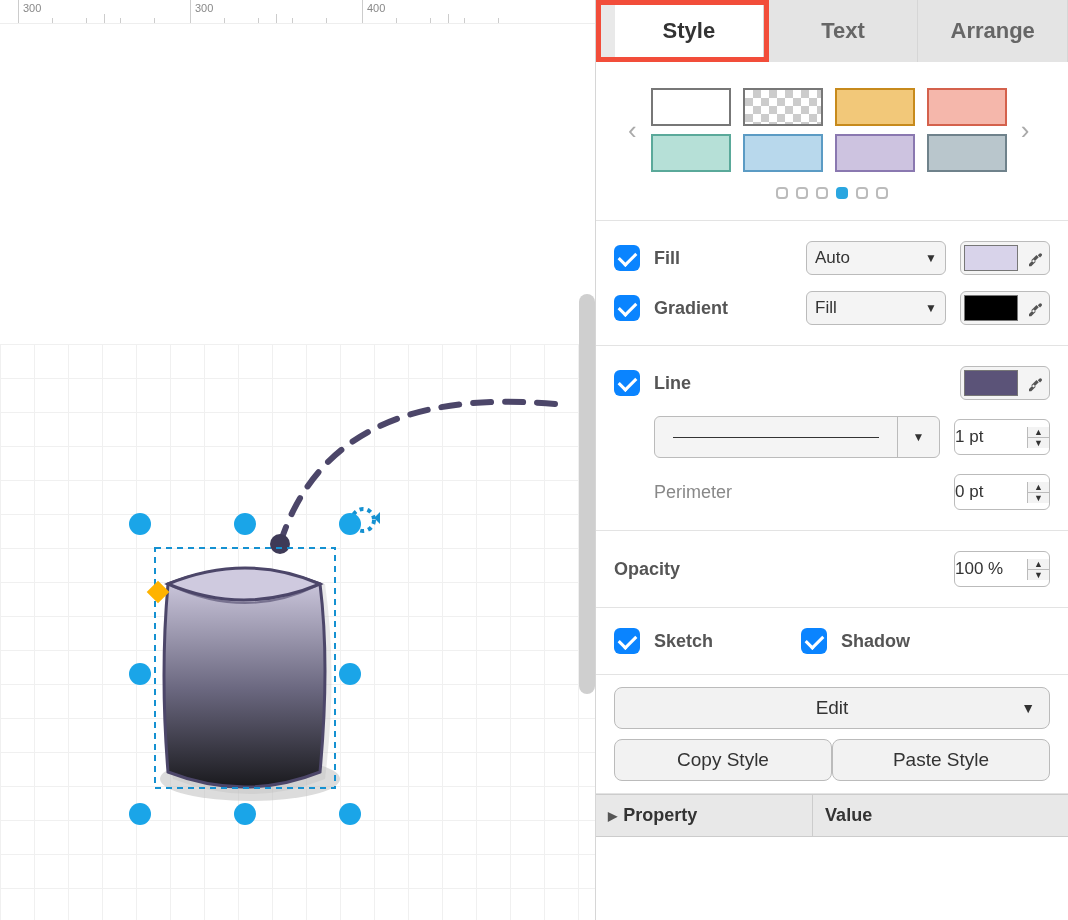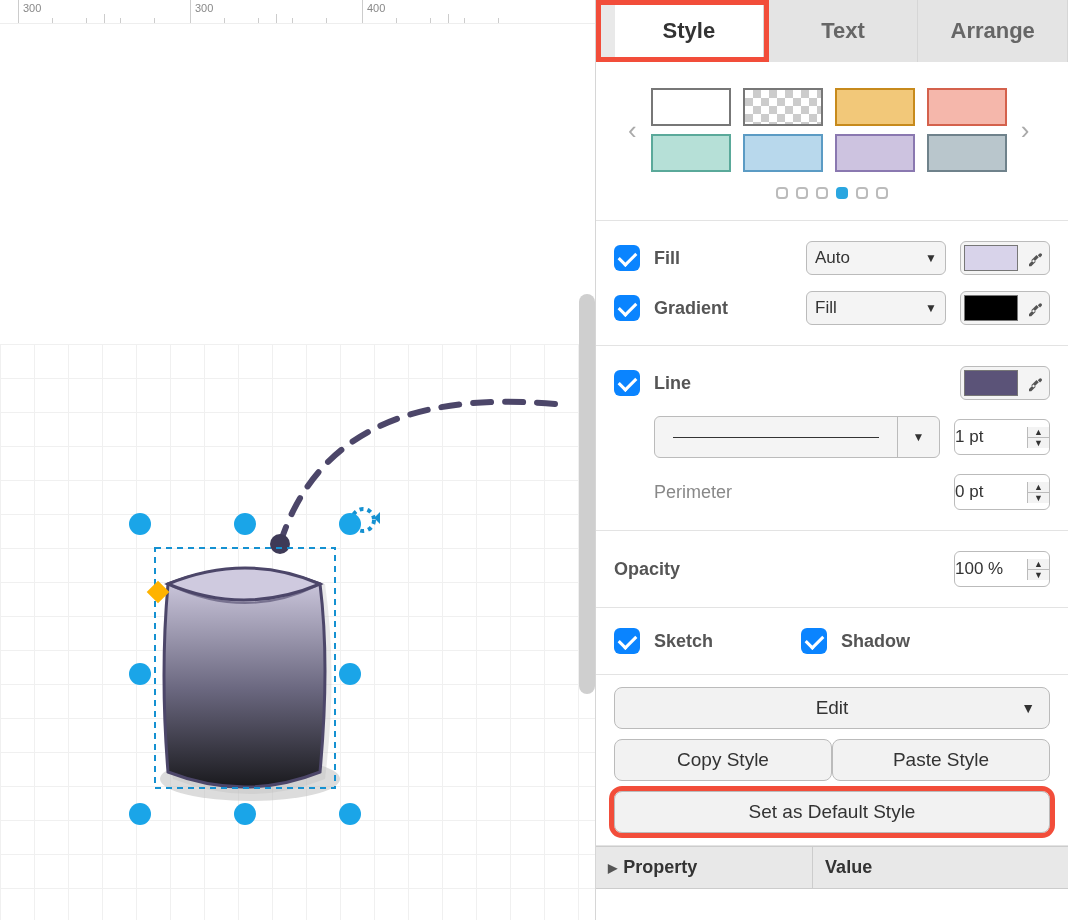--- a/index.html
+++ b/index.html
@@ -298,23 +298,20 @@
       <span class="caret">▼</span>
     </div>
     <div class="btn-row">
       <div class="btn">
         <span>Copy Style</span>
       </div>
       <div class="btn">
         <span>Paste Style</span>
       </div>
     </div>
-    <div class="btn wide highlight-outline">
-      <span>Set as Default Style</span>
-    </div>
   </div>
 
   <div class="prop-header">
     <div>
       <span class="tri">▶</span>
       <span>Property</span>
     </div>
     <div>Value</div>
   </div>
 </div>

